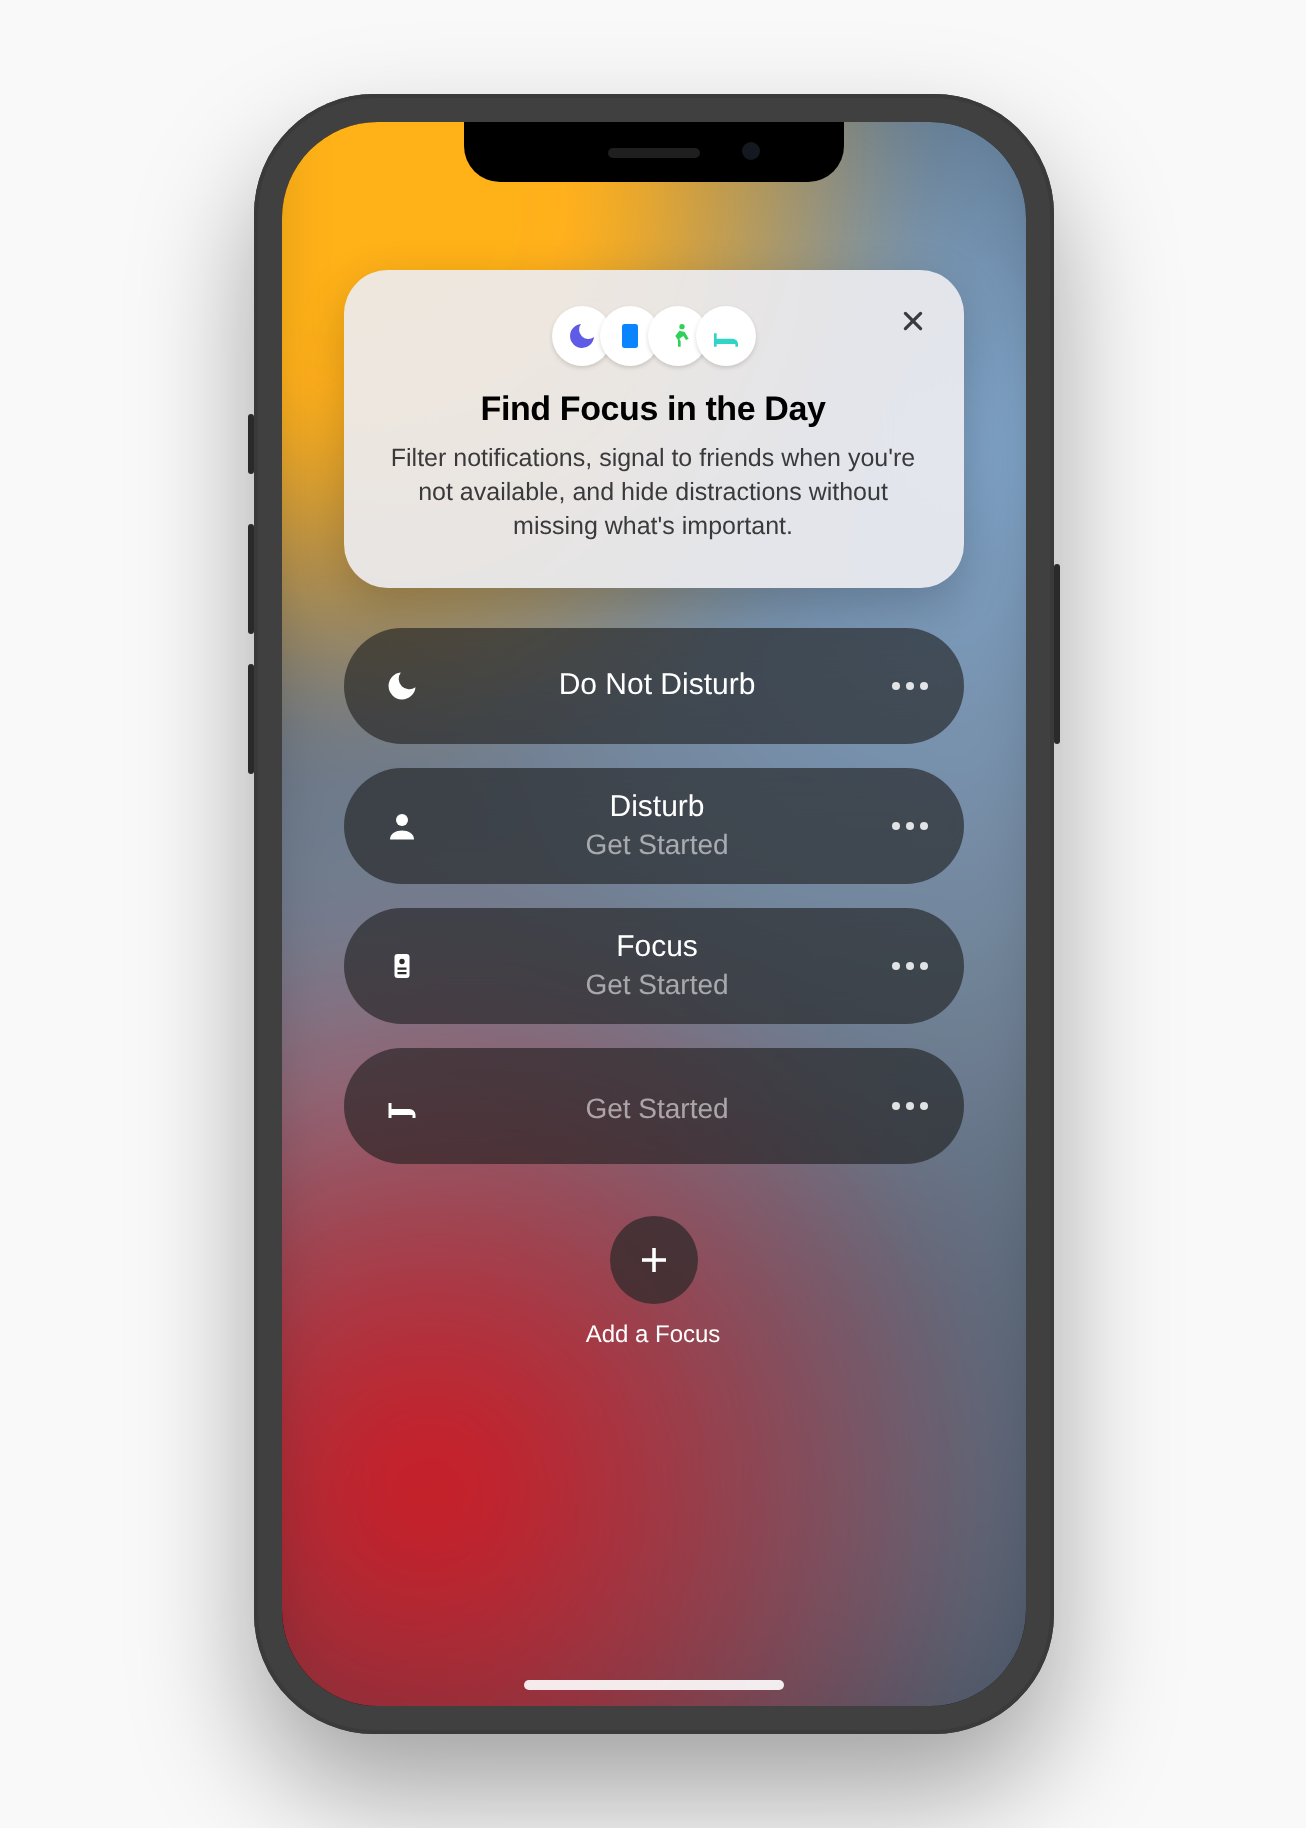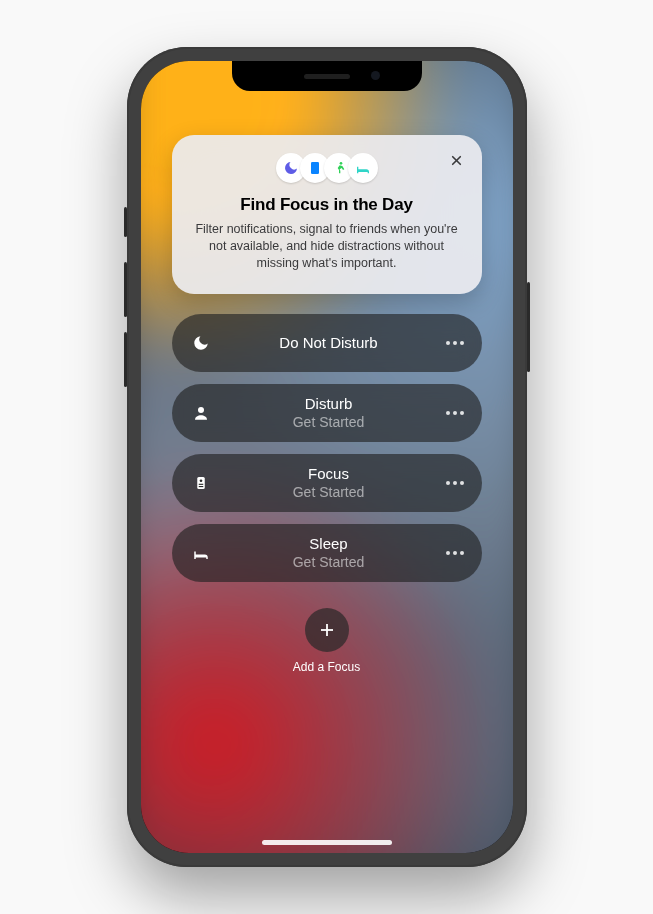--- a/index.html
+++ b/index.html
@@ -154,21 +154,20 @@
               </div>
           </div>
 
           <div class="row">
             <div class="ricon">
               <svg viewBox="0 0 24 24">
                   <path d="M3 18v-8h2v4h12a4 4 0 014 4H3zm0 0v2h2v-2h14v2h2v-2"></path>
                 </svg>
             </div>
             <div class="rtext">
-              <span class="rtitle">Sleep</span>
               <span class="rsub">Get Started</span>
             </div>
             <div class="more">
                 <span></span>
                 <span></span>
                 <span></span>
               </div>
           </div>
 
         </div>

